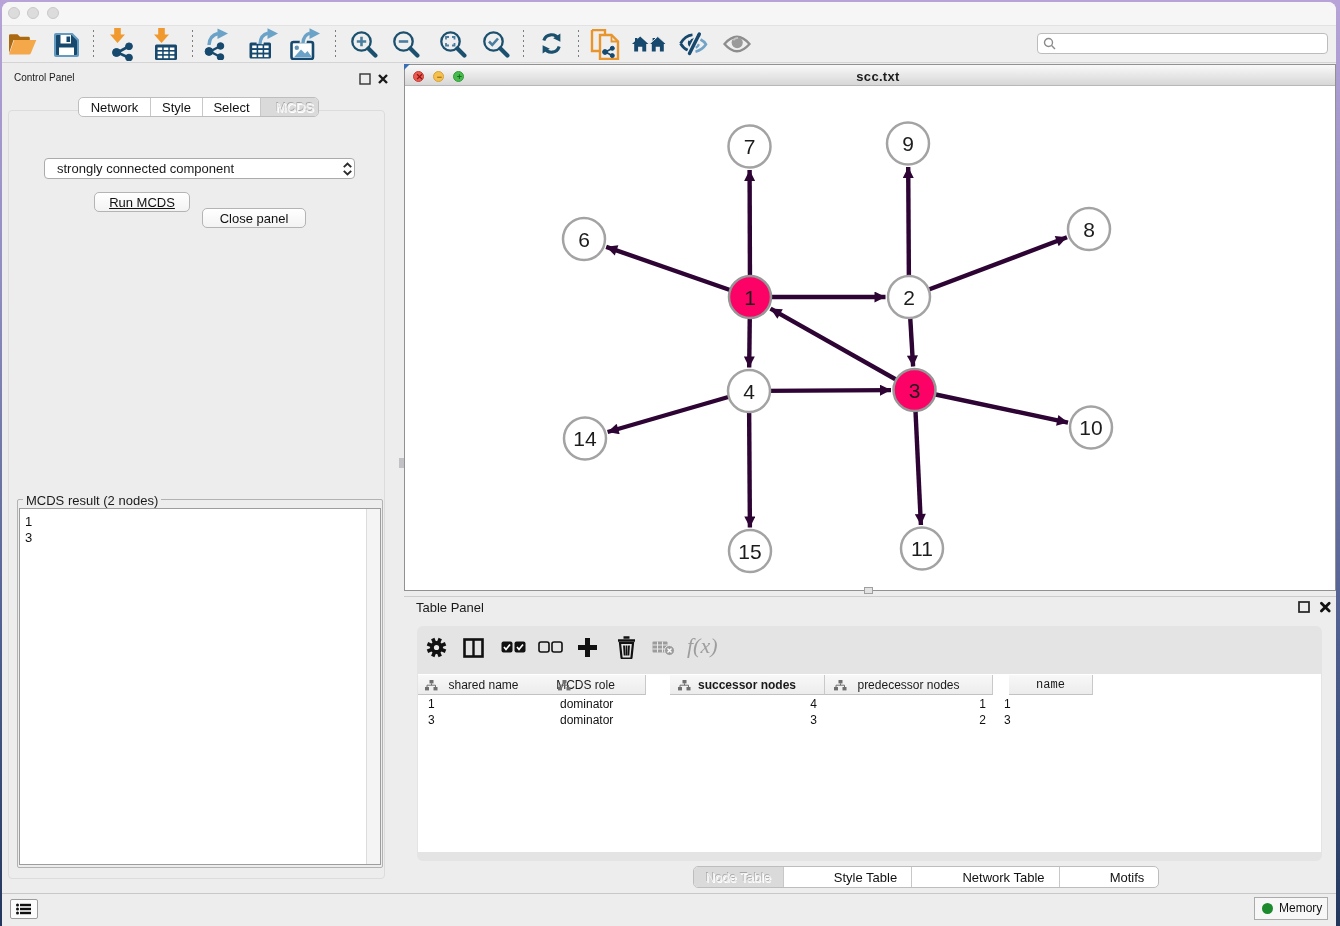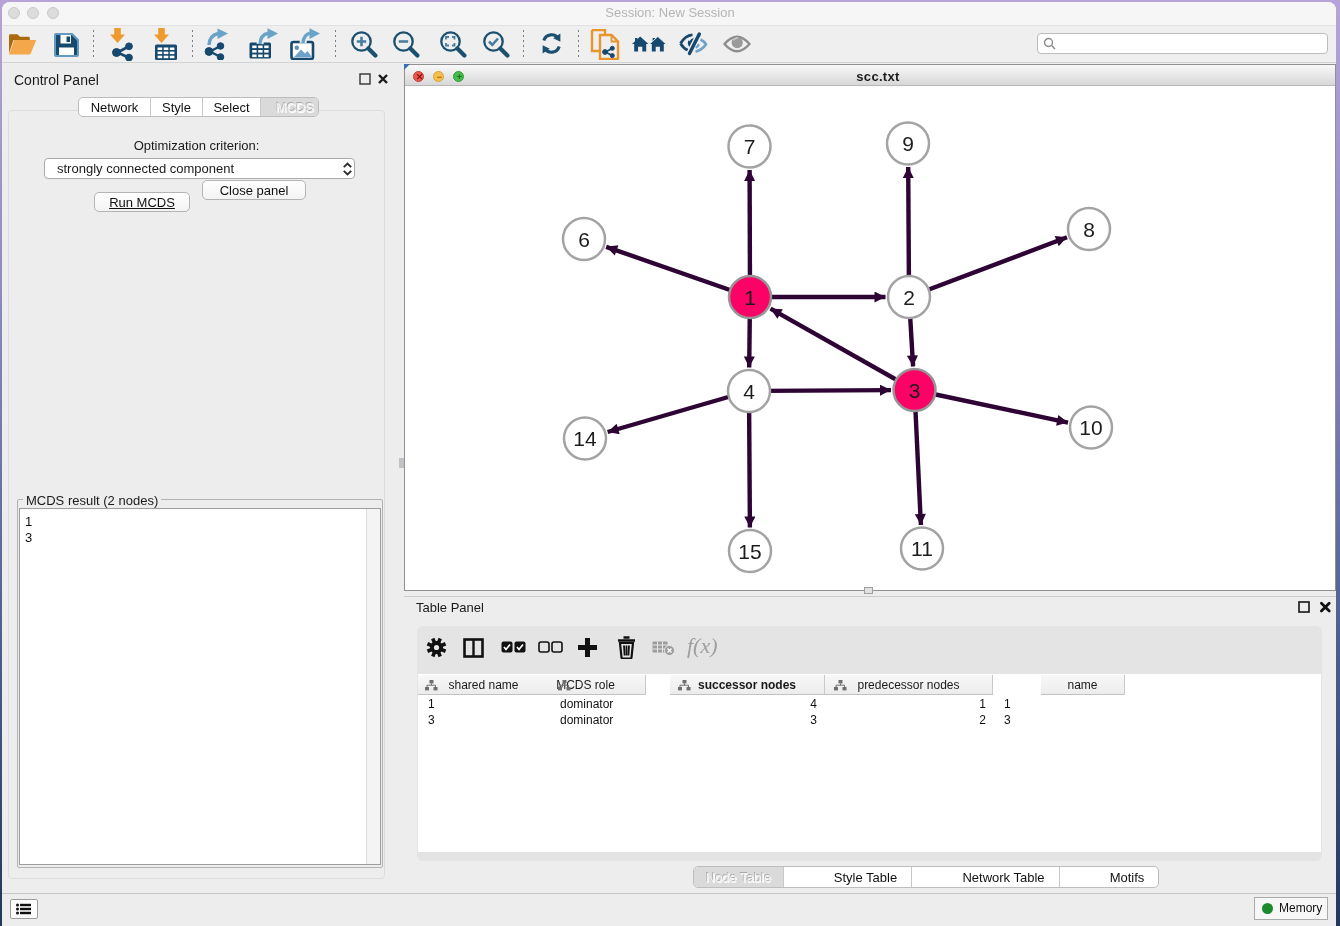--- a/index.html
+++ b/index.html
@@ -14,33 +14,33 @@
   #titlebar { left:2px; top:2px; width:1334px; height:24px; background:#f6f6f6; border-radius:8px 8px 0 0; border-bottom:1px solid #e2e2e2;}
   .tl { width:12px; height:12px; border-radius:50%; background:#dcdcdc; border:1px solid #c9c9c9; top:7px; }
   #wtitle { left:0; top:5px; width:1340px; text-align:center; font-size:13px; color:#b5b5b5; }
   
   #toolbar { left:2px; top:26px; width:1334px; height:37px; background:#efefef; border-bottom:1px solid #d4d4d4; }
   .vsep { width:1px; top:30px; height:28px; background-image:repeating-linear-gradient(180deg,#7d7d7d 0 1.8px, transparent 1.8px 5px); }
   #search { left:1037px; top:33px; width:291px; height:21px; background:#fff; border:1px solid #bcbcbc; border-radius:4px; }
   
   #mainbg { left:2px; top:63px; width:1334px; height:830px; background:#ededed; }
   
-  #cp-title { left:14px; top:72px; font-size:14px; color:#1a1a1a; }
+  #cp-title { left:14px; top:72px; font-size:10px; color:#1a1a1a; }
   .tabgrp { border:1px solid #bdbdbd; border-radius:5px; background:#fff; overflow:hidden; display:flex; }
   .tabgrp .tab { font-size:13px; color:#111; text-align:center; border-right:1px solid #c8c8c8; }
   .tabgrp .tab:last-child { border-right:none; }
   .tabsel { background:#dadada; color:#f2f2f2 !important; text-shadow:-0.6px -0.6px 0.5px #a8a8a8, 0.8px 0.8px 0 #ffffff; }
   #cp-tabs { left:78px; top:97px; height:20px; }
   #cp-tabs .tab { line-height:19px; }
   #cp-pane { left:8px; top:110px; width:377px; height:769px; border:1px solid #dcdcdc; border-radius:4px; background:#ededed; }
   #opt-label { left:8px; top:138px; width:377px; text-align:center; font-size:13px; color:#1a1a1a; }
   #dd { left:44px; top:158px; width:311px; height:21px; background:#fff; border:1px solid #ababab; border-radius:4px; font-size:13px; color:#1a1a1a; line-height:19px; padding-left:12px; }
   .btn { background:linear-gradient(#ffffff,#f3f3f3); border:1px solid #b4b4b4; border-radius:5px; font-size:13px; color:#111; text-align:center; }
   #btn-run { left:94px; top:192px; width:96px; height:20px; line-height:19px;text-decoration:underline; }
-  #btn-close { left:202px; top:180px; width:104px; height:20px; line-height:19px; }
+  #btn-close { left:202px; top:208px; width:104px; height:20px; line-height:19px; }
   
   #grp { left:17px; top:499px; width:366px; height:369px; border:1px solid #b2b2b2; border-radius:2px; }
   #grp-title { left:23px; top:493px; background:#ededed; padding:0 3px; font-size:13px; color:#1a1a1a; }
   #grp-list { left:19px; top:508px; width:362px; height:357px; background:#fff; border:1px solid #9d9d9d; font-size:13px; color:#111; }
   #grp-sb { left:366px; top:509px; width:14px; height:355px; background:#f4f4f4; border-left:1px solid #dcdcdc; }
   
   #frame { left:404px; top:64px; width:932px; height:527px; border:1px solid #919191; background:#fff; }
   #ftitle { left:405px; top:65px; width:930px; height:21px; background:linear-gradient(#f9f9f9,#d7d7d7); border-bottom:1px solid #b8b8b8; }
   #fname { left:413px; top:69px; width:930px; text-align:center; font-size:13px; font-weight:bold; letter-spacing:0.3px; color:#1c1c1c; }
   .ball { width:11px; height:11px; border-radius:50%; top:71px; }
@@ -61,21 +61,20 @@
   #memtxt { left:1279px; top:901px; font-size:12px; color:#111; }
 </style>
 </head>
 <body>
 <div id="root">
   <div class="abs" id="win"></div>
   <div class="abs" id="titlebar"></div>
   <div class="abs tl" style="left:8px;"></div>
   <div class="abs tl" style="left:27px;"></div>
   <div class="abs tl" style="left:47px;"></div>
-  <div class="abs" id="wtitle">Session: New Session</div>
 
   <div class="abs" id="toolbar"></div>
   <div class="abs vsep" style="left:93px;"></div>
   <div class="abs vsep" style="left:192px;"></div>
   <div class="abs vsep" style="left:335px;"></div>
   <div class="abs vsep" style="left:523px;"></div>
   <div class="abs vsep" style="left:578px;"></div>
   <div class="abs" id="search"></div>
   <svg class="abs" style="left:1043px; top:37px;" width="14" height="14" viewBox="0 0 14 14">
     <circle cx="5.5" cy="5.5" r="4" fill="none" stroke="#8b8b8b" stroke-width="1.4"></circle>
@@ -238,21 +237,20 @@
     <rect x="1" y="1" width="10" height="10" fill="none" stroke="#333" stroke-width="1.4"></rect>
     <path d="M20,2 L28,10 M28,2 L20,10" stroke="#1a1a1a" stroke-width="2.4"></path>
   </svg>
   <div class="abs" id="cp-pane"></div>
   <div class="abs tabgrp" id="cp-tabs">
     <div class="tab" style="width:72px;text-align:center;">Network</div>
     <div class="tab" style="width:52px;">Style</div>
     <div class="tab" style="width:58px;">Select</div>
     <div class="tab tabsel" style="width:57px;padding-left:11px;">MCDS</div>
   </div>
-  <div class="abs" id="opt-label">Optimization criterion:</div>
   <div class="abs" id="dd">strongly connected component</div>
   <svg class="abs" style="left:340px; top:161px;" width="15" height="16" viewBox="0 0 15 16">
     <path d="M3.8,6.2 L7.5,2.5 L11.2,6.2" fill="none" stroke="#2b2b2b" stroke-width="1.9"></path>
     <path d="M3.8,9.8 L7.5,13.5 L11.2,9.8" fill="none" stroke="#2b2b2b" stroke-width="1.9"></path>
   </svg>
   <div class="abs btn" id="btn-run">Run MCDS</div>
   <div class="abs btn" id="btn-close">Close panel</div>
   <div class="abs" id="grp"></div>
   <div class="abs" id="grp-title">MCDS result (2 nodes)</div>
   <div class="abs" id="grp-list">
@@ -410,21 +408,21 @@
         <rect x="0" y="7" width="4" height="3.4"></rect>
         <rect x="8.5" y="7" width="4" height="3.4"></rect>
       </g>
       <path d="M6.5,3.4 L6.5,5.2 M2,7 L2,5.2 L10.5,5.2 L10.5,7" fill="none" stroke="#6e6e6e" stroke-width="1"></path>
     </svg>
   <div class="abs" id="tp-table"></div>
   <div class="abs th" style="left:418px;  width:132px;">shared name</div>
   <div class="abs th" style="left:526px;  width:120px;">MCDS role</div>
   <div class="abs th" style="left:670px;  width:155px;font-weight:bold;">successor nodes</div>
   <div class="abs th" style="left:825px;  width:168px;">predecessor nodes</div>
-  <div class="abs th" style="left:1041px;  width:84px;">name</div>
+  <div class="abs th" style="left:1009px;  width:84px;font-family:Liberation Mono, monospace;">name</div>
   <div class="abs td" style="left:428px; top:696px;">1</div>
   <div class="abs td" style="left:560px; top:696px;">dominator</div>
   <div class="abs td" style="left:670px; top:696px; width:147px; text-align:right;">4</div>
   <div class="abs td" style="left:825px; top:696px; width:161px; text-align:right;">1</div>
   <div class="abs td" style="left:1004px; top:696px;">1</div>
   <div class="abs td" style="left:428px; top:712px;">3</div>
   <div class="abs td" style="left:560px; top:712px;">dominator</div>
   <div class="abs td" style="left:670px; top:712px; width:147px; text-align:right;">3</div>
   <div class="abs td" style="left:825px; top:712px; width:161px; text-align:right;">2</div>
   <div class="abs td" style="left:1004px; top:712px;">3</div>

